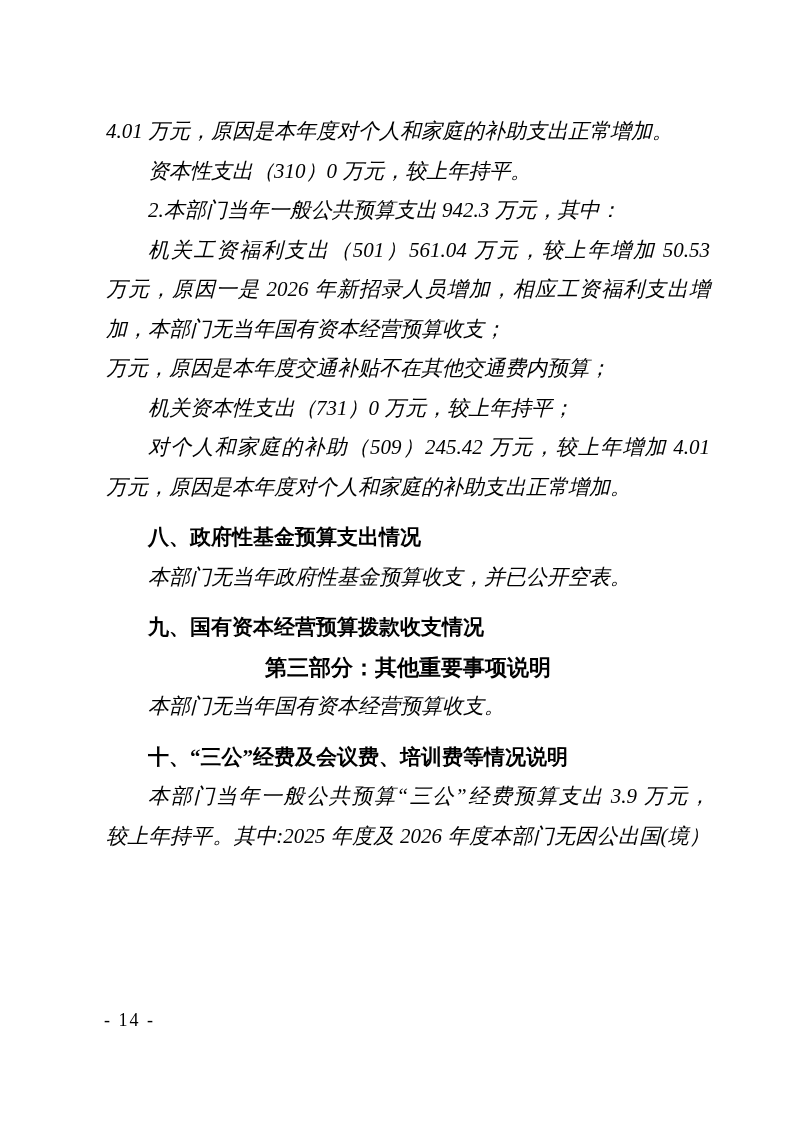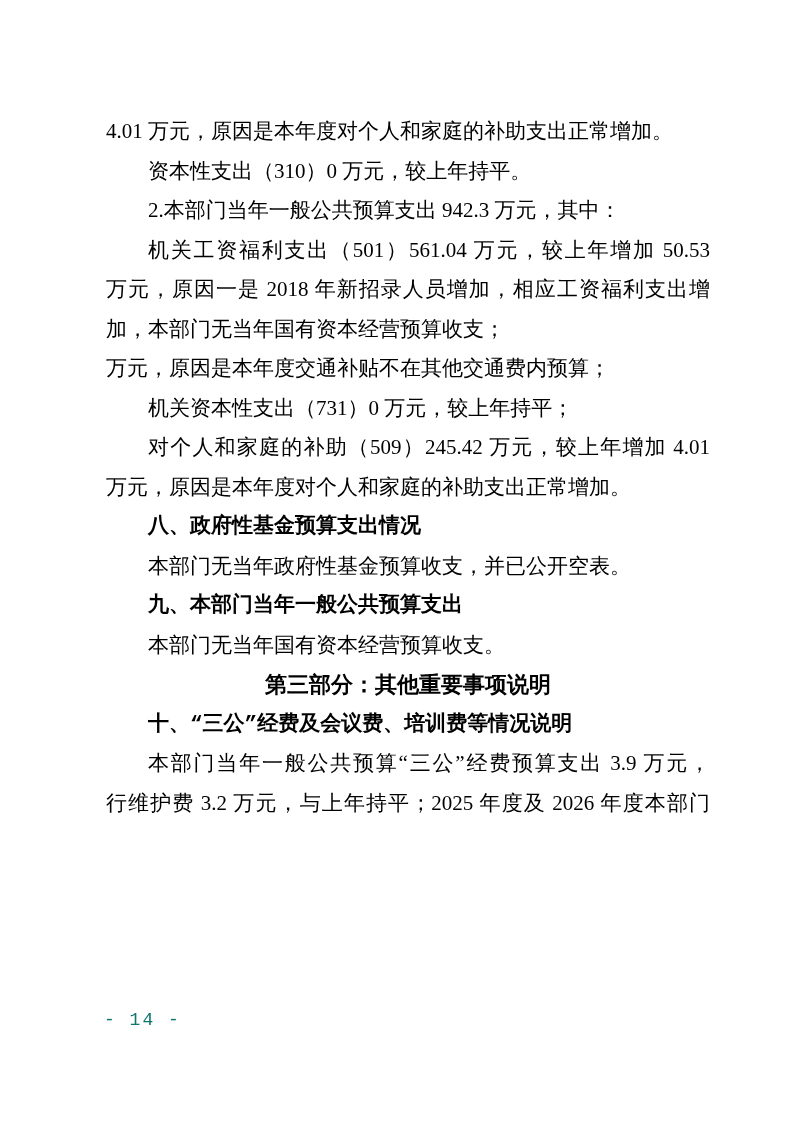--- a/index.html
+++ b/index.html
@@ -24,66 +24,68 @@
   .line {
     height: 39.5px;
     line-height: 39.5px;
     font-size: 21px;
     color: #000000;
     text-align: left;
     overflow: visible;
   }
   .line.body {
     font-family: "Liberation Serif", "DejaVu Serif", serif;
+    font-style: italic;
   }
   .line.heading {
-    font-family: Liberation Mono, monospace;
+    font-family: Liberation Serif, serif;
     font-weight: bold;
+    margin-top: 11px;
   }
   .line.part {
     font-family: "Liberation Serif", "DejaVu Serif", serif;
     font-weight: bold;
     font-size: 22px;
     text-align: center;
   }
   .line.indent {
     padding-left: 42px;
   }
   .line.fill {
     text-align: justify;
     text-align-last: justify;
   }
   .page-number {
     position: absolute;
     left: 104px;
     top: 1010px;
-    font-family: Liberation Mono, monospace;
+    font-family: Liberation Serif, serif;
     font-size: 18px;
     letter-spacing: 2px;
-    color: #0f766e;
+    color: #000000;
   }
 </style>
 </head>
 <body>
 
 <div class="page">
   <div class="textblock" id="textblock">
       <div class="line body">4.01 万元，原因是本年度对个人和家庭的补助支出正常增加。</div>
       <div class="line body indent">资本性支出（310）0 万元，较上年持平。</div>
       <div class="line body indent">2.本部门当年一般公共预算支出 942.3 万元，其中：</div>
       <div class="line body indent fill">机关工资福利支出（501）561.04 万元，较上年增加 50.53</div>
-      <div class="line body fill">万元，原因一是 2018 年新招录人员增加，相应工资福利支出增</div>
+      <div class="line body fill">万元，原因一是 2026 年新招录人员增加，相应工资福利支出增</div>
       <div class="line body">加，本部门无当年国有资本经营预算收支；</div>
       <div class="line body">万元，原因是本年度交通补贴不在其他交通费内预算；</div>
       <div class="line body indent">机关资本性支出（731）0 万元，较上年持平；</div>
       <div class="line body indent fill">对个人和家庭的补助（509）245.42 万元，较上年增加 4.01</div>
       <div class="line body">万元，原因是本年度对个人和家庭的补助支出正常增加。</div>
       <div class="line heading indent">八、政府性基金预算支出情况</div>
       <div class="line body indent">本部门无当年政府性基金预算收支，并已公开空表。</div>
-      <div class="line heading indent">九、本部门当年一般公共预算支出</div>
+      <div class="line heading indent">九、国有资本经营预算拨款收支情况</div>
+      <div class="line part">第三部分：其他重要事项说明</div>
       <div class="line body indent">本部门无当年国有资本经营预算收支。</div>
-      <div class="line part">第三部分：其他重要事项说明</div>
       <div class="line heading indent">十、“三公”经费及会议费、培训费等情况说明</div>
       <div class="line body indent fill">本部门当年一般公共预算“三公”经费预算支出 3.9 万元，</div>
-      <div class="line body fill">行维护费 3.2 万元，与上年持平；2025 年度及 2026 年度本部门</div>
+      <div class="line body fill">较上年持平。其中:2025 年度及 2026 年度本部门无因公出国(境）</div>
     </div>
   <div class="page-number">- 14 -</div>
 </div>
 
 </body></html>

